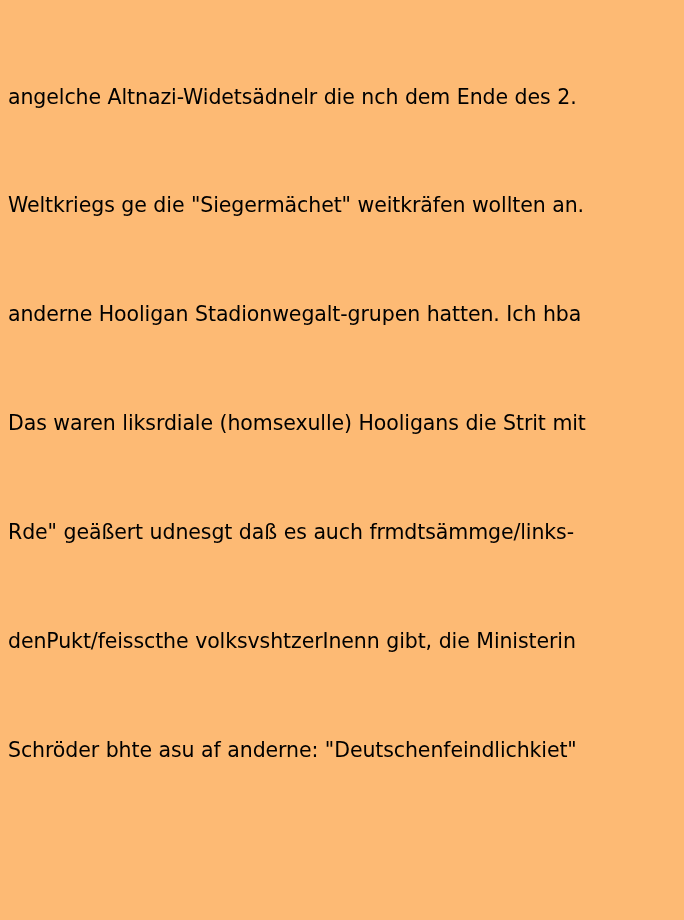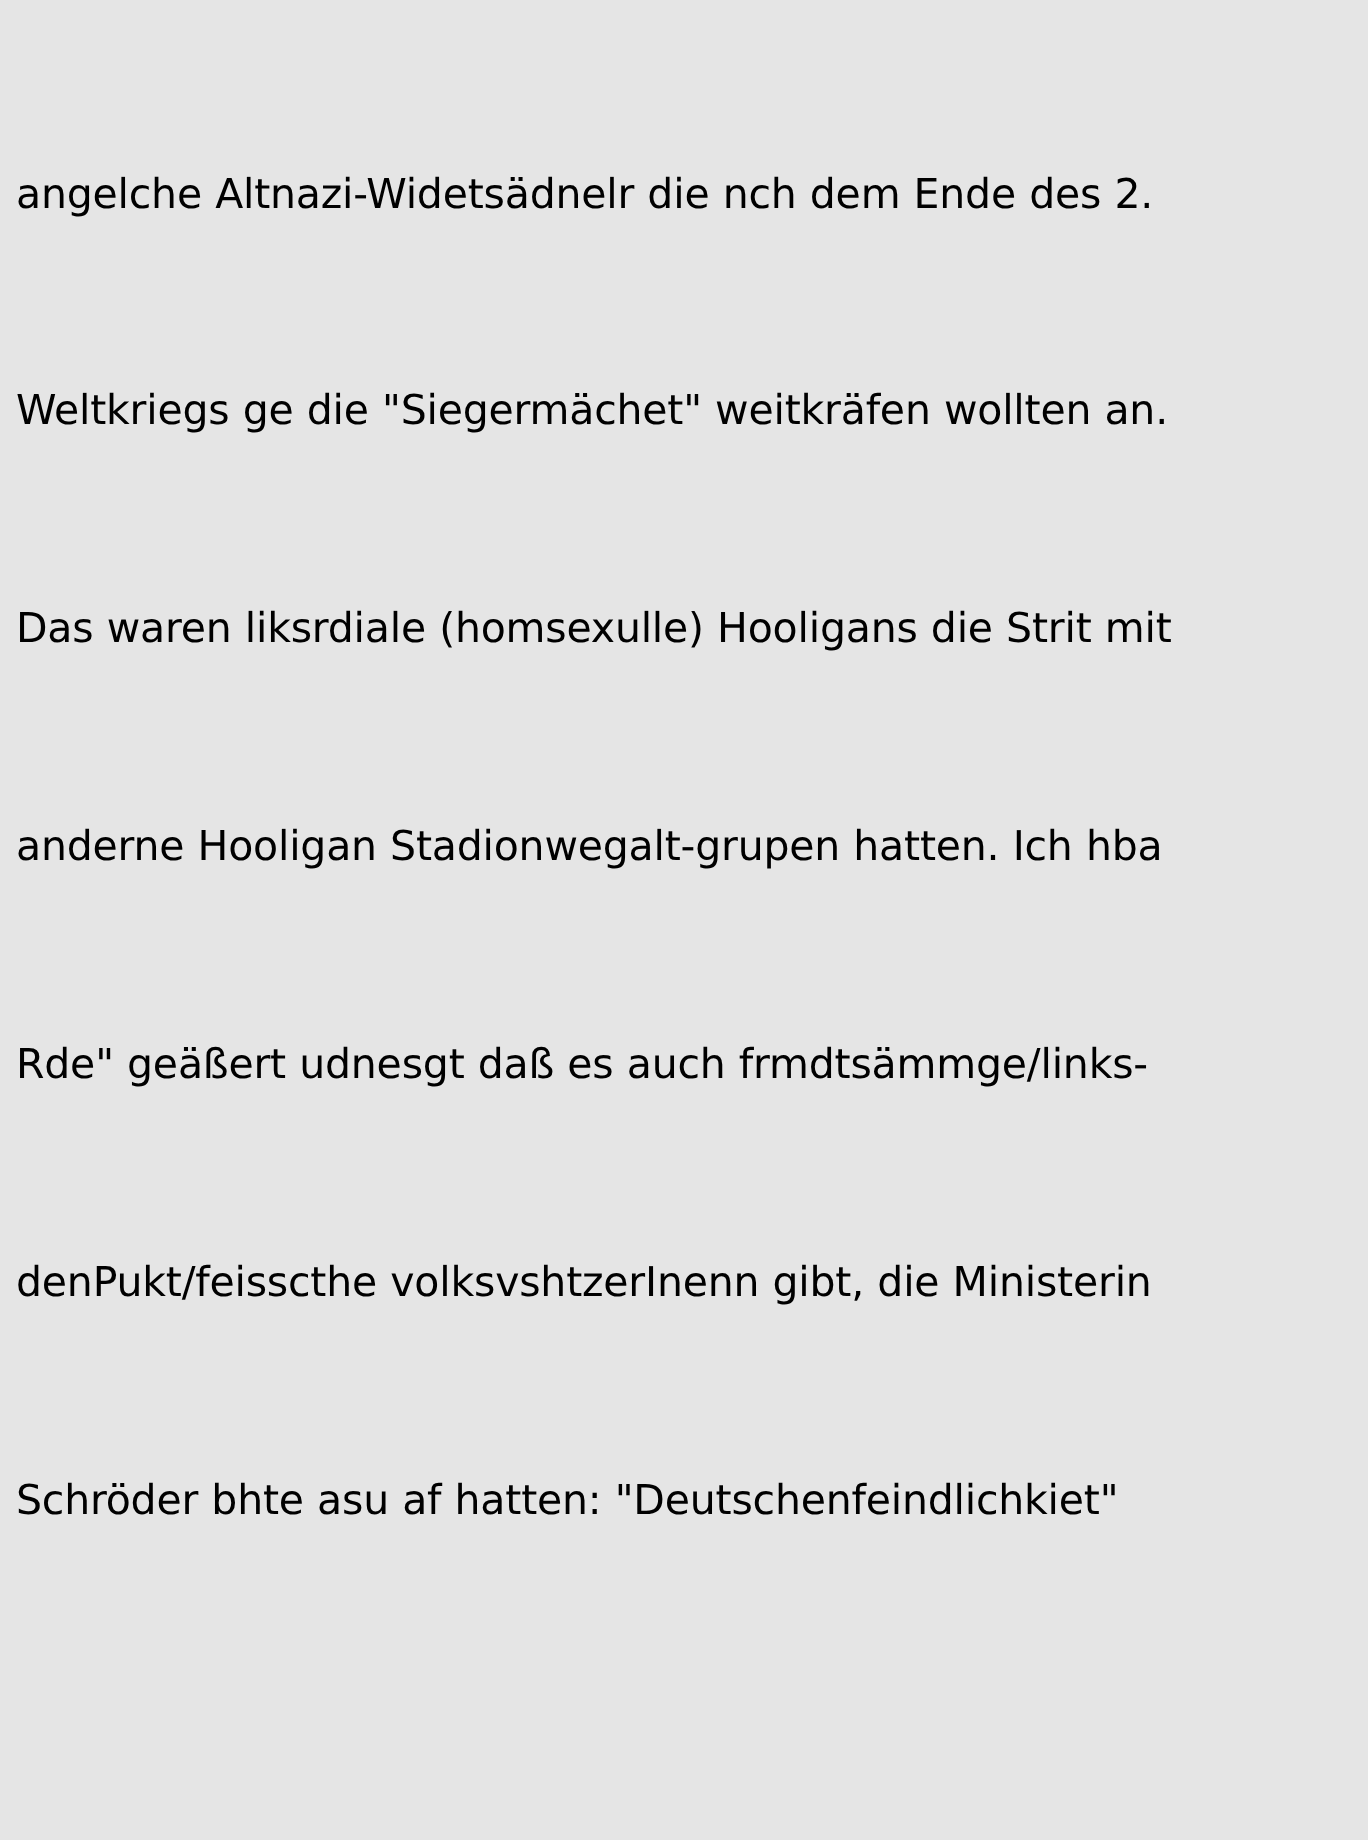--- a/index.html
+++ b/index.html
@@ -11,21 +11,21 @@
     width: 684px;
     height: 920px;
     overflow: hidden;
     font-family: "DejaVu Sans", sans-serif;
   }
   .page {
     width: 684px;
     height: 920px;
     box-sizing: border-box;
     padding: 6px 8px 0 8px;
-    background: #e5e5e5;
+    background: #fdba74;
     position: relative;
   }
   .text-block {
     color: #000000;
     font-family: "DejaVu Sans", sans-serif;
     font-size: 20.5px;
     line-height: 36.3px;
     letter-spacing: -0.1px;
     white-space: pre-wrap;
     word-spacing: 0.2px;
@@ -35,25 +35,25 @@
     white-space: pre;
   }
 </style>
 </head>
 <body>
 
 <div class="page">
   <div class="text-block">
     <span class="line">angelche Altnazi-Widetsädnelr die nch dem Ende des 2.</span>
     <span class="line">Weltkriegs ge die "Siegermächet" weitkräfen wollten an.</span>
+    <span class="line">anderne Hooligan Stadionwegalt-grupen hatten. Ich hba</span>
     <span class="line">Das waren liksrdiale (homsexulle) Hooligans die Strit mit</span>
-    <span class="line">anderne Hooligan Stadionwegalt-grupen hatten. Ich hba</span>
     <span class="line">Rde" geäßert udnesgt daß es auch frmdtsämmge/links-</span>
     <span class="line">denPukt/feisscthe volksvshtzerInenn gibt, die Ministerin</span>
-    <span class="line">Schröder bhte asu af hatten: "Deutschenfeindlichkiet"</span>
+    <span class="line">Schröder bhte asu af anderne: "Deutschenfeindlichkiet"</span>
     
     
     
     
     
     
     
     
     
     

